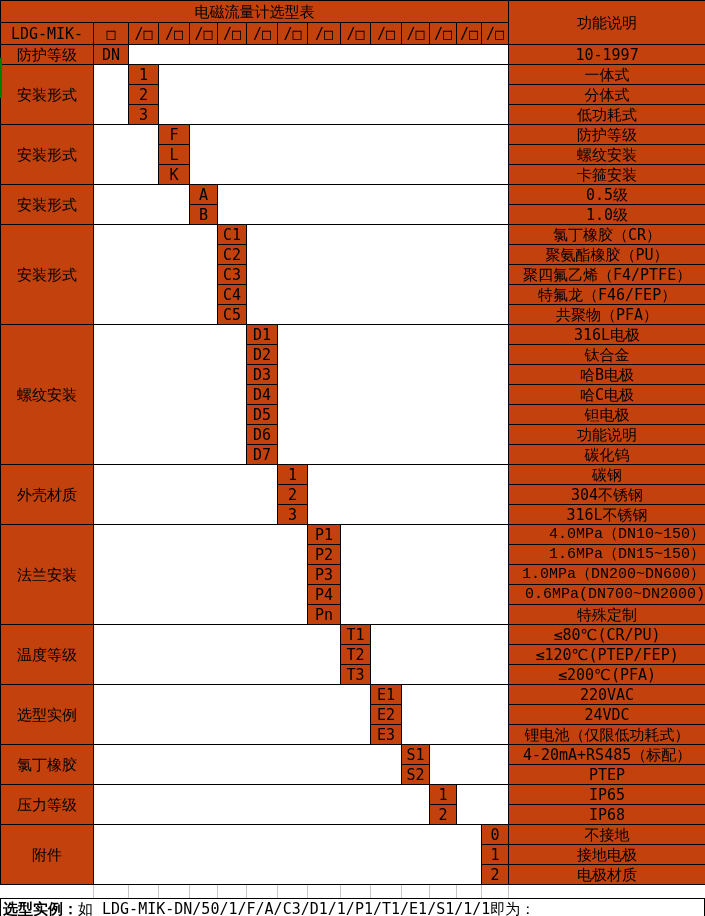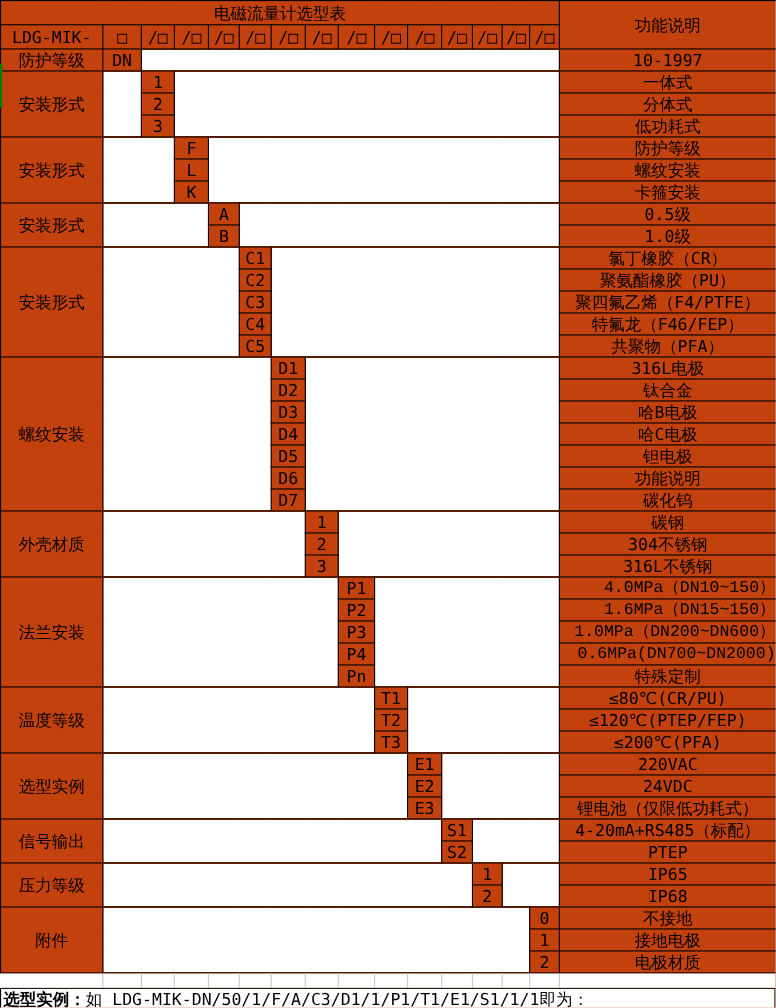--- a/index.html
+++ b/index.html
@@ -249,21 +249,21 @@
 <tr>
           <td class="code">E2</td>
           <td class="desc">24VDC</td>
         </tr>
 <tr>
           <td class="code">E3</td>
           <td class="desc">锂电池（仅限低功耗式）</td>
         </tr>
 
 <tr>
-  <td class="lbl" rowspan="2">信号输出</td>
+  <td class="lbl" rowspan="2">氯丁橡胶</td>
   <td class="sp" rowspan="2" colspan="10"></td>
   <td class="code">S1</td>
   <td class="sp" rowspan="2" colspan="3"></td>
   <td class="desc">4-20mA+RS485（标配）</td>
 </tr>
 <tr>
           <td class="code">S2</td>
           <td class="desc">PTEP</td>
         </tr>
 

